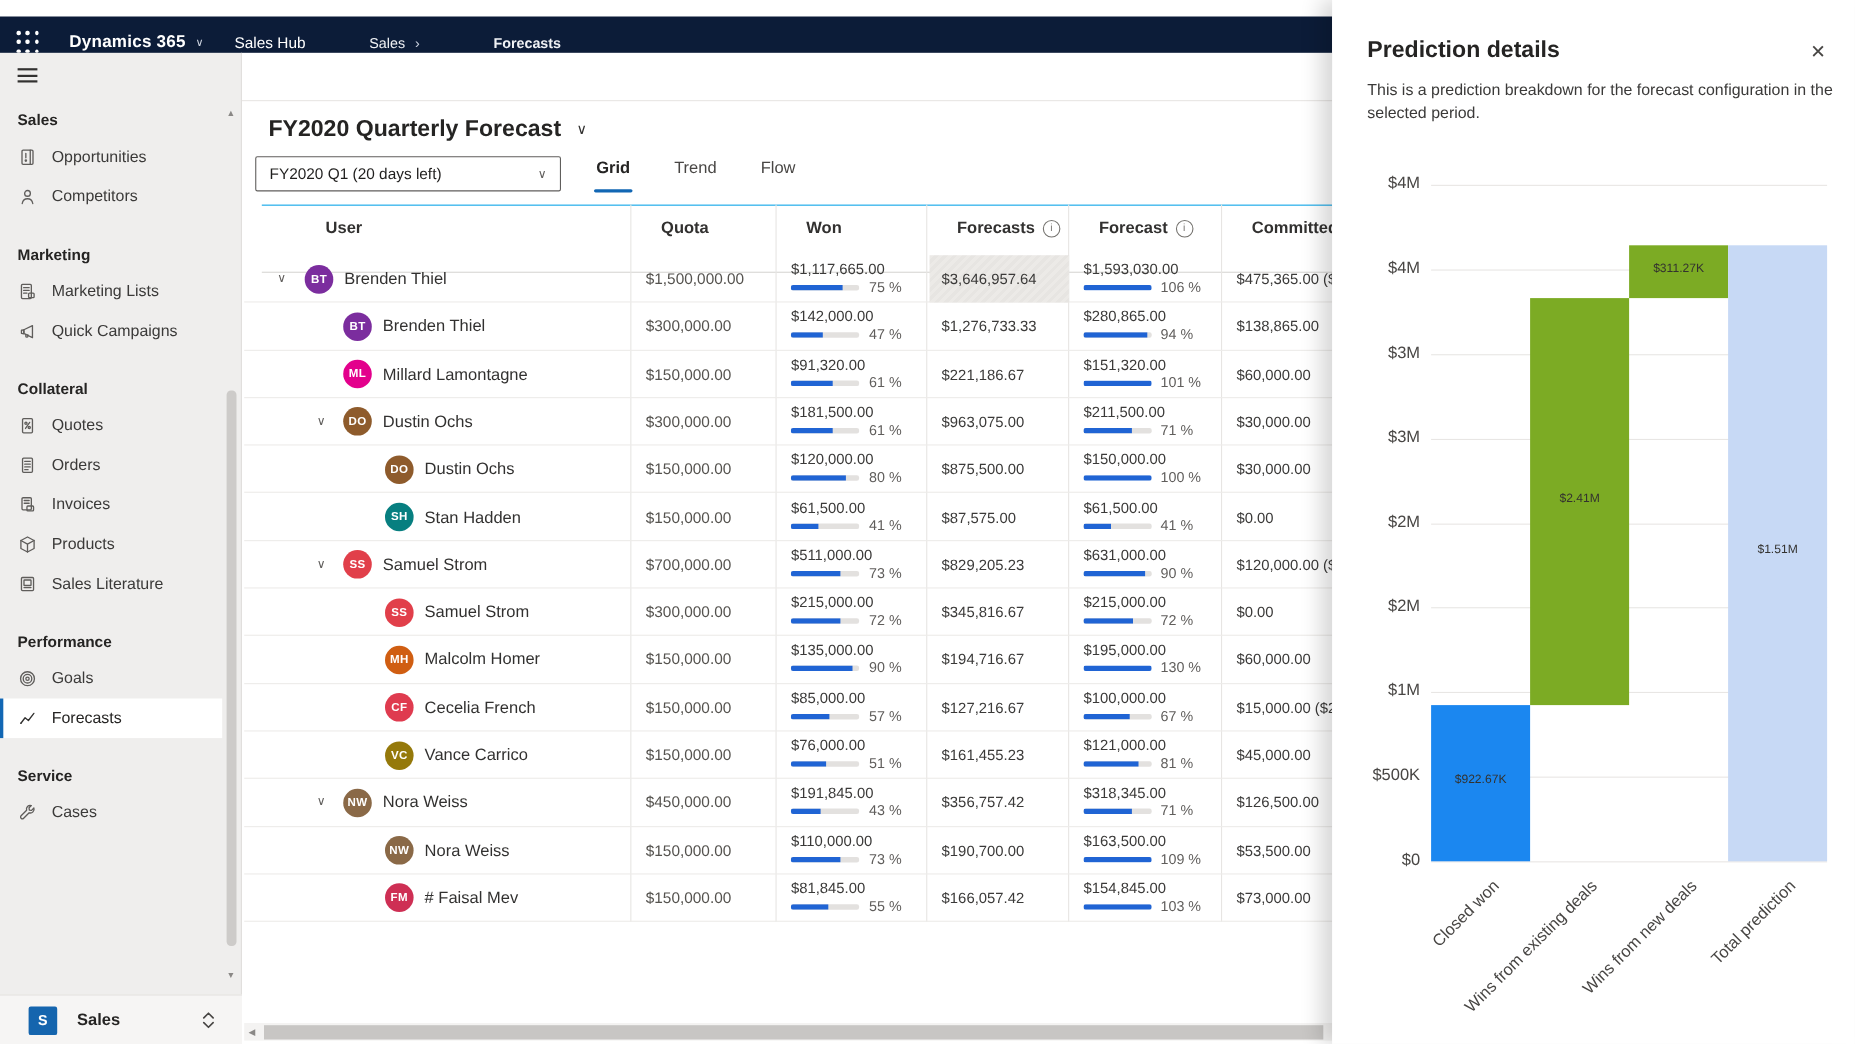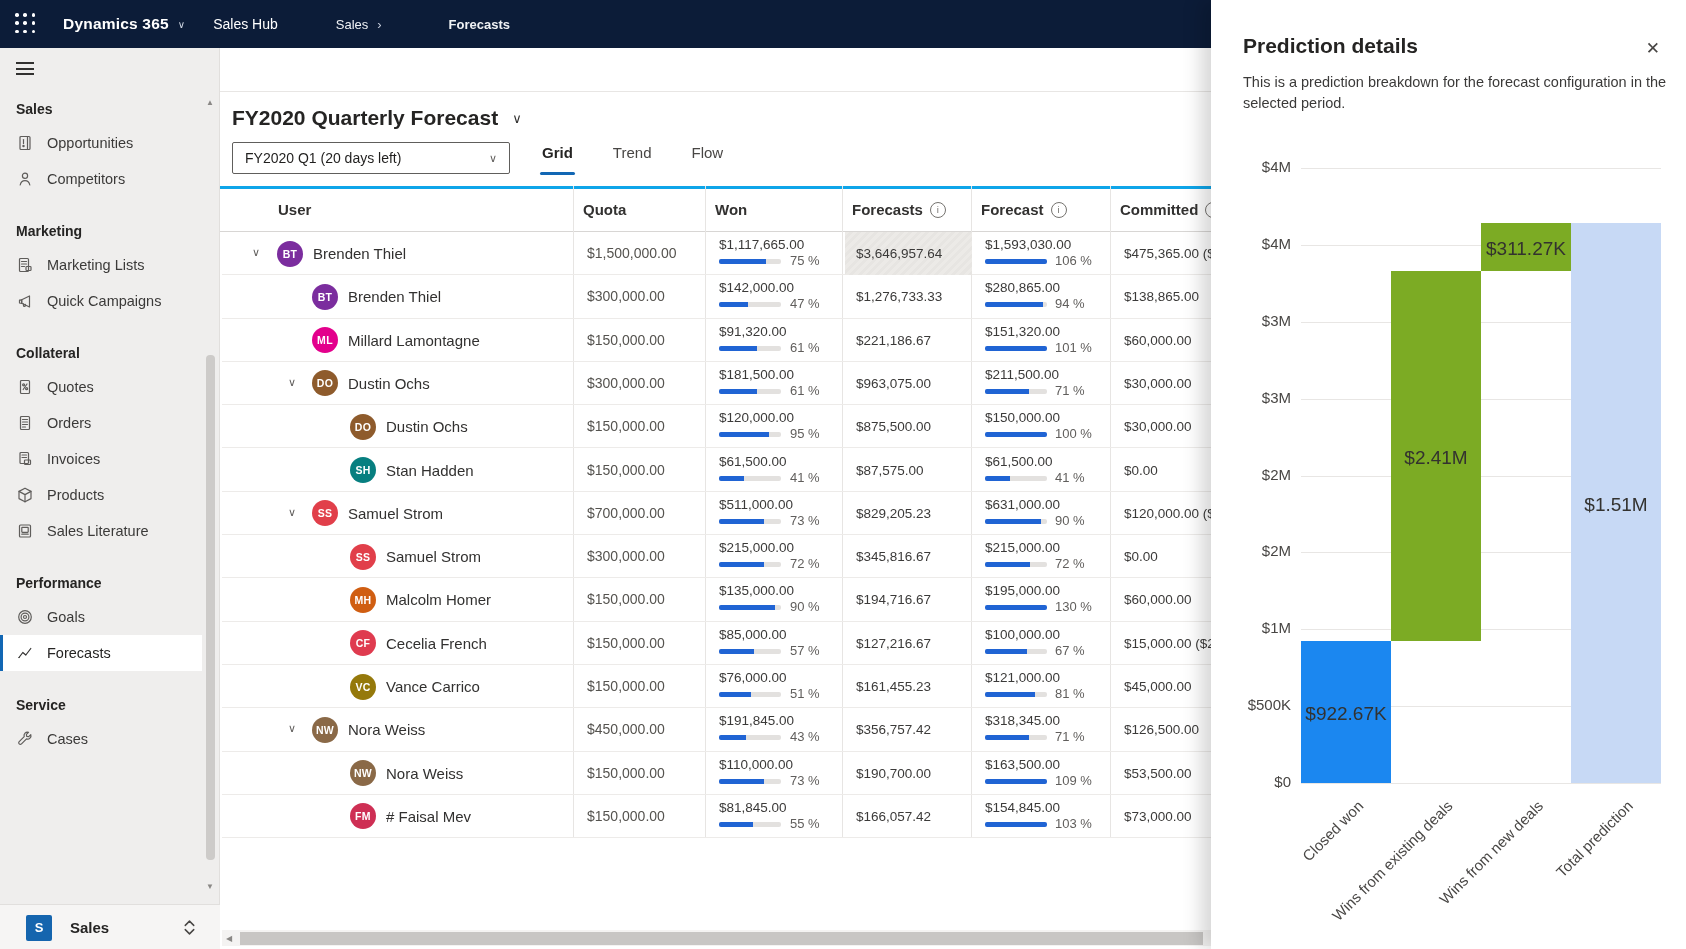--- a/index.html
+++ b/index.html
@@ -1,19 +1,19 @@
 <!DOCTYPE html>
 <html><head>
 <meta charset="utf-8">
 <style>
   html,body{margin:0;padding:0;}
   body{width:1686px;height:949px;position:relative;overflow:hidden;background:#fff;
        font-family:"Liberation Sans","DejaVu Sans",sans-serif;color:#323130;-webkit-font-smoothing:antialiased;}
   
-  #topbar{position:absolute;left:0;top:0;width:1211px;height:48px;background:#0C1C38;display:flex;align-items:center;color:#fff;}
+  #topbar{position:absolute;left:0;top:15px;width:1211px;height:48px;background:#0C1C38;display:flex;align-items:center;color:#fff;}
   #waffle{width:22px;height:22px;margin-left:13px;display:grid;grid-template-columns:repeat(3,1fr);gap:3px;padding:2px;cursor:pointer;}
   #waffle i{width:3.5px;height:3.5px;background:#fff;border-radius:50%;}
   .tb-product{font-size:15.5px;font-weight:700;margin-left:24px;letter-spacing:.2px;}
   .tb-chev{font-size:10px;margin-left:9px;color:#cfd6e2;}
   .tb-hub{font-size:14px;margin-left:28px;}
   .tb-crumb{font-size:13px;margin-left:58px;color:#f0f2f5;}
   .tb-sep{font-size:13px;margin:0 9px;color:#c6cddb;}
   .tb-crumb-b{font-size:13px;font-weight:700;}
   
   #sidebar{position:absolute;left:0;top:48px;width:220px;height:856px;background:#EFEEED;border-right:1px solid #E1DFDD;box-sizing:border-box;}
@@ -31,31 +31,31 @@
   #nav-scroll{position:absolute;right:0;top:0;width:17px;height:856px;}
   #nav-scroll .arr{position:absolute;left:4px;font-size:8px;color:#8A8886;cursor:pointer;}
   #nav-thumb{position:absolute;left:4px;top:307px;width:9px;height:505px;background:#CDCBC9;border-radius:4px;cursor:pointer;}
   #side-footer{position:absolute;left:0;top:904px;width:220px;height:45px;background:#F6F5F4;border-top:1px solid #E1DFDD;display:flex;align-items:center;}
   #s-tile{width:26px;height:26px;border-radius:2px;background:#1565AE;color:#fff;font-size:13px;font-weight:700;display:flex;align-items:center;justify-content:center;margin-left:26px;}
   #side-footer .flabel{font-size:15px;font-weight:700;color:#252423;margin-left:18px;}
   #area-switch{position:absolute;right:24px;top:14px;cursor:pointer;}
   
   #main{position:absolute;left:220px;top:48px;width:991px;height:901px;background:#fff;overflow:hidden;}
   #cmdbar{height:43px;border-bottom:1px solid #E8E6E4;}
-  #view-title{position:absolute;left:12px;top:58px;font-size:21px;font-weight:700;color:#252423;display:flex;align-items:center;cursor:pointer;}
+  #view-title{position:absolute;left:24px;top:58px;font-size:21px;font-weight:700;color:#252423;display:flex;align-items:center;cursor:pointer;}
   #view-title .vchev{font-size:13px;font-weight:400;margin-left:14px;color:#323130;}
   #period-select{position:absolute;left:12px;top:94px;width:278px;height:32px;border:1px solid #605E5C;border-radius:2px;box-sizing:border-box;
       display:flex;align-items:center;justify-content:space-between;padding:0 12px;font-size:14px;color:#201F1E;cursor:pointer;background:#fff;}
   #period-select .dchev{font-size:11px;color:#605E5C;}
   #tabs{position:absolute;left:322px;top:96px;display:flex;gap:40px;}
   .tab{font-size:15px;color:#484644;padding-bottom:14px;position:relative;cursor:pointer;}
   .tab.active{font-weight:700;color:#252423;}
   .tab.active::after{content:"";position:absolute;left:-2px;right:-2px;bottom:0;height:3px;background:#1267B4;border-radius:2px;}
   
-  #grid-header{position:absolute;left:0;right:0;top:138px;height:46px;border-top:3px solid #0ea5e9;border-bottom:1px solid #D8D6D4;box-sizing:border-box;}
+  #grid-header{position:absolute;left:18px;right:0;top:138px;height:62px;border-top:1px solid #0ea5e9;border-bottom:1px solid #D8D6D4;box-sizing:border-box;}
   .hlabel{position:absolute;top:12px;font-size:15px;font-weight:700;color:#323130;display:flex;align-items:center;gap:7px;}
   .info-i{width:14px;height:14px;border:1px solid #75736F;border-radius:50%;color:#75736F;font-size:9.5px;line-height:14px;text-align:center;font-style:normal;font-weight:400;cursor:pointer;}
   .colsep{position:absolute;width:1px;top:138px;height:652px;background:#E7E5E3;}
   #grid-body{position:absolute;left:0;right:0;top:184px;}
   .grow{position:absolute;left:2px;right:0;height:43.3px;border-bottom:1px solid #EDEBE9;box-sizing:border-box;cursor:pointer;}
   .tchev{position:absolute;top:14px;font-size:11px;color:#605E5C;cursor:pointer;}
   .avatar{position:absolute;top:8.5px;width:26px;height:26px;border-radius:50%;color:#fff;font-size:10.5px;font-weight:700;display:flex;align-items:center;justify-content:center;letter-spacing:.3px;}
   .uname{position:absolute;top:0;font-size:15px;color:#323130;line-height:43.3px;white-space:nowrap;}
   .money{position:absolute;font-size:13.5px;color:#3B3A39;white-space:nowrap;}
   .money.center{top:0;line-height:43.3px;}
@@ -71,21 +71,21 @@
   #hthumb{position:absolute;left:18px;right:8px;top:1.5px;height:13px;background:#C8C6C4;cursor:pointer;}
   
   #panel{position:absolute;left:1211px;top:0;width:475px;height:949px;background:#fff;box-shadow:-10px 0 18px rgba(0,0,0,.16);}
   #panel-title{position:absolute;left:32px;top:34px;font-size:21px;font-weight:700;color:#252423;}
   #panel-close{position:absolute;right:26px;top:38px;font-size:17px;color:#484644;cursor:pointer;}
   #panel-desc{position:absolute;left:32px;top:72px;width:456px;font-size:14.5px;color:#3B3A39;line-height:1.45;}
   #plot{position:absolute;left:90px;top:168px;width:360px;height:615px;}
   .gline{position:absolute;left:0;right:0;height:1px;background:#E8E6E4;}
   .ytick{position:absolute;left:-86px;width:76px;text-align:right;font-size:15px;color:#484644;}
   .wbar{position:absolute;}
-  .blabel{position:absolute;text-align:center;font-size:19px;color:#33322F;}
+  .blabel{position:absolute;text-align:center;font-size:11px;color:#33322F;}
   .xlabel{position:absolute;top:629px;font-size:15px;color:#484644;white-space:nowrap;transform:rotate(-45deg);transform-origin:100% 0;}
 </style>
 </head>
 <body>
 
 <div id="topbar">
   <div id="waffle">
     <i></i>
       <i></i>
       <i></i>
@@ -358,21 +358,21 @@
         <span class="money center" style="left: 902px;">$30,000.00</span>
       </div>
       <div class="grow" style="top: 173.2px;">
         <div class="avatar" style="left: 128px; background: rgb(142, 91, 44);">DO</div>
         <span class="uname" style="left: 164px;">Dustin Ochs</span>
         <span class="money sub" style="left: 365px;">$150,000.00</span>
         <span class="money amt-top" style="left: 497px;">$120,000.00</span>
         <span class="pbar" style="left: 497px;">
           <i style="width: 80%;"></i>
         </span>
-        <span class="pct" style="left: 568px;">95 %</span>
+        <span class="pct" style="left: 568px;">80 %</span>
         <span class="money center" style="left: 634px;">$875,500.00</span>
         <span class="money amt-top" style="left: 763px;">$150,000.00</span>
         <span class="pbar" style="left: 763px;">
           <i style="width: 100%;"></i>
         </span>
         <span class="pct" style="left: 833px;">100 %</span>
         <span class="money center" style="left: 902px;">$30,000.00</span>
       </div>
       <div class="grow" style="top: 216.5px;">
         <div class="avatar" style="left: 128px; background: rgb(7, 127, 128);">SH</div>

